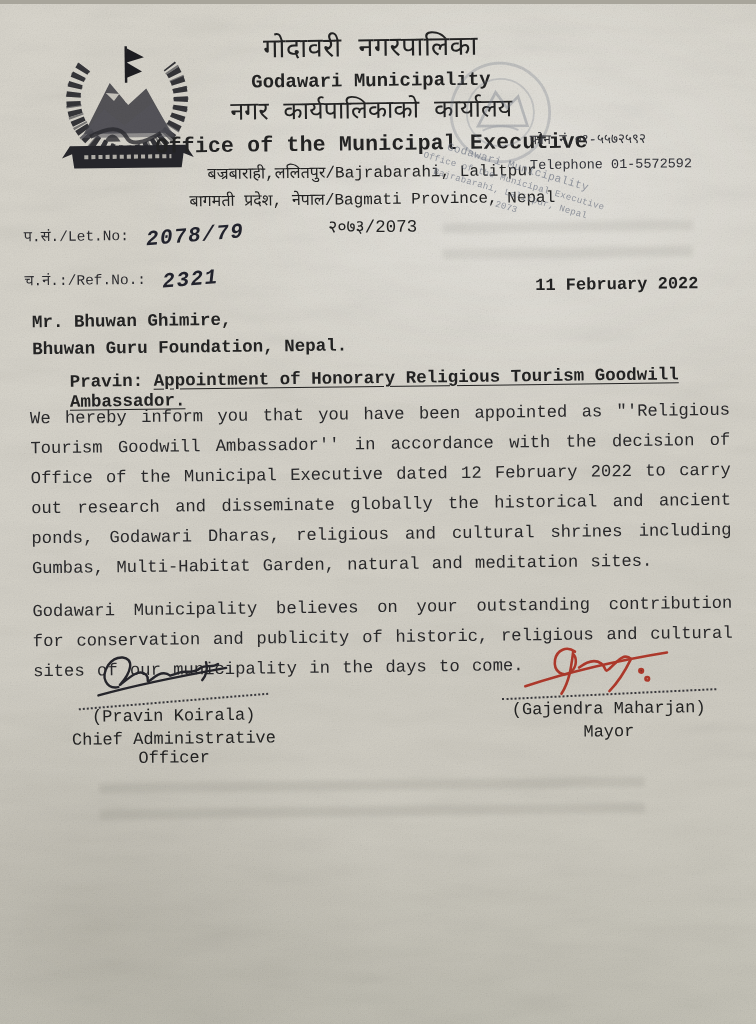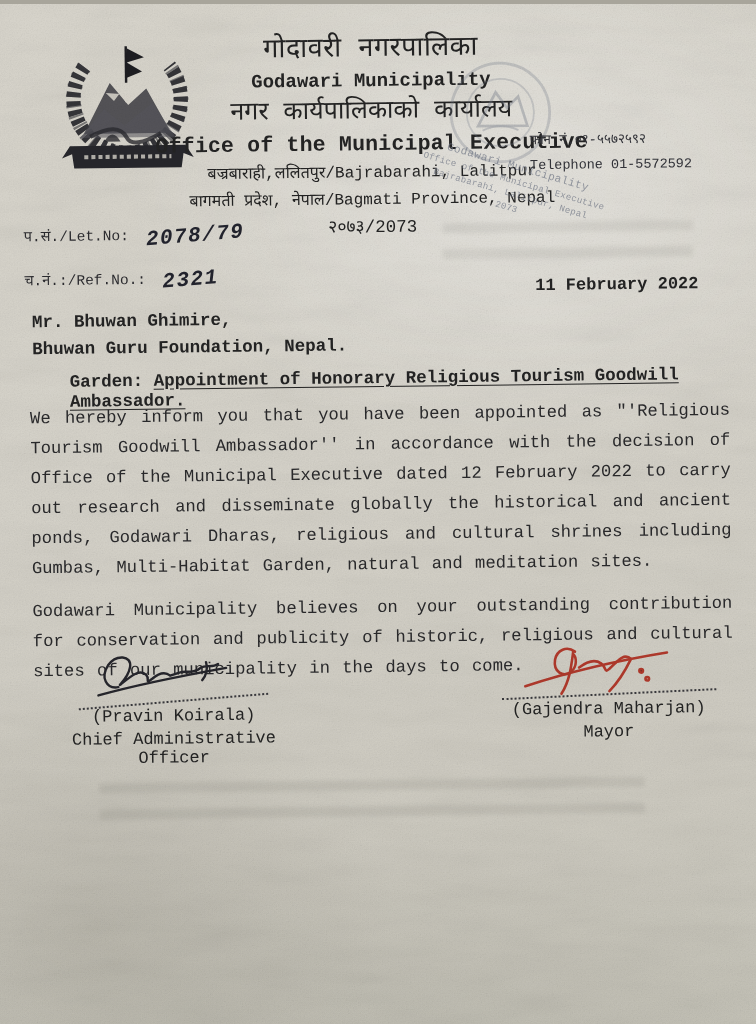--- a/index.html
+++ b/index.html
@@ -137,21 +137,21 @@
     </div>
 
     <div class="date">11 February 2022</div>
 
     <div class="recipient">
       <div>Mr. Bhuwan Ghimire,</div>
       <div>Bhuwan Guru Foundation, Nepal.</div>
     </div>
 
     <div class="subject">
-      <span>Garden: </span><span class="u">Appointment of Honorary Religious Tourism Goodwill Ambassador.</span>
+      <span>Pravin: </span><span class="u">Appointment of Honorary Religious Tourism Goodwill Ambassador.</span>
     </div>
 
     <div class="body-text">
       <p>We hereby inform you that you have been appointed as "'Religious Tourism Goodwill Ambassador''  in accordance with the decision of Office of the Municipal Executive dated 12 February 2022 to carry out research and disseminate globally the historical and ancient ponds, Godawari Dharas, religious and cultural shrines including Gumbas, Multi-Habitat Garden, natural and meditation sites.</p>
       <p>Godawari Municipality believes on your outstanding contribution for conservation and publicity of historic, religious and cultural sites of  our municipality in the days to come.</p>
     </div>
 
     <div class="sig-left">
       <svg class="sig-art" width="170" height="58" viewBox="0 0 170 58">
         <g fill="none" stroke-width="2.4" stroke-linecap="round" style="stroke:var(--cao-ink,#26262c)">

